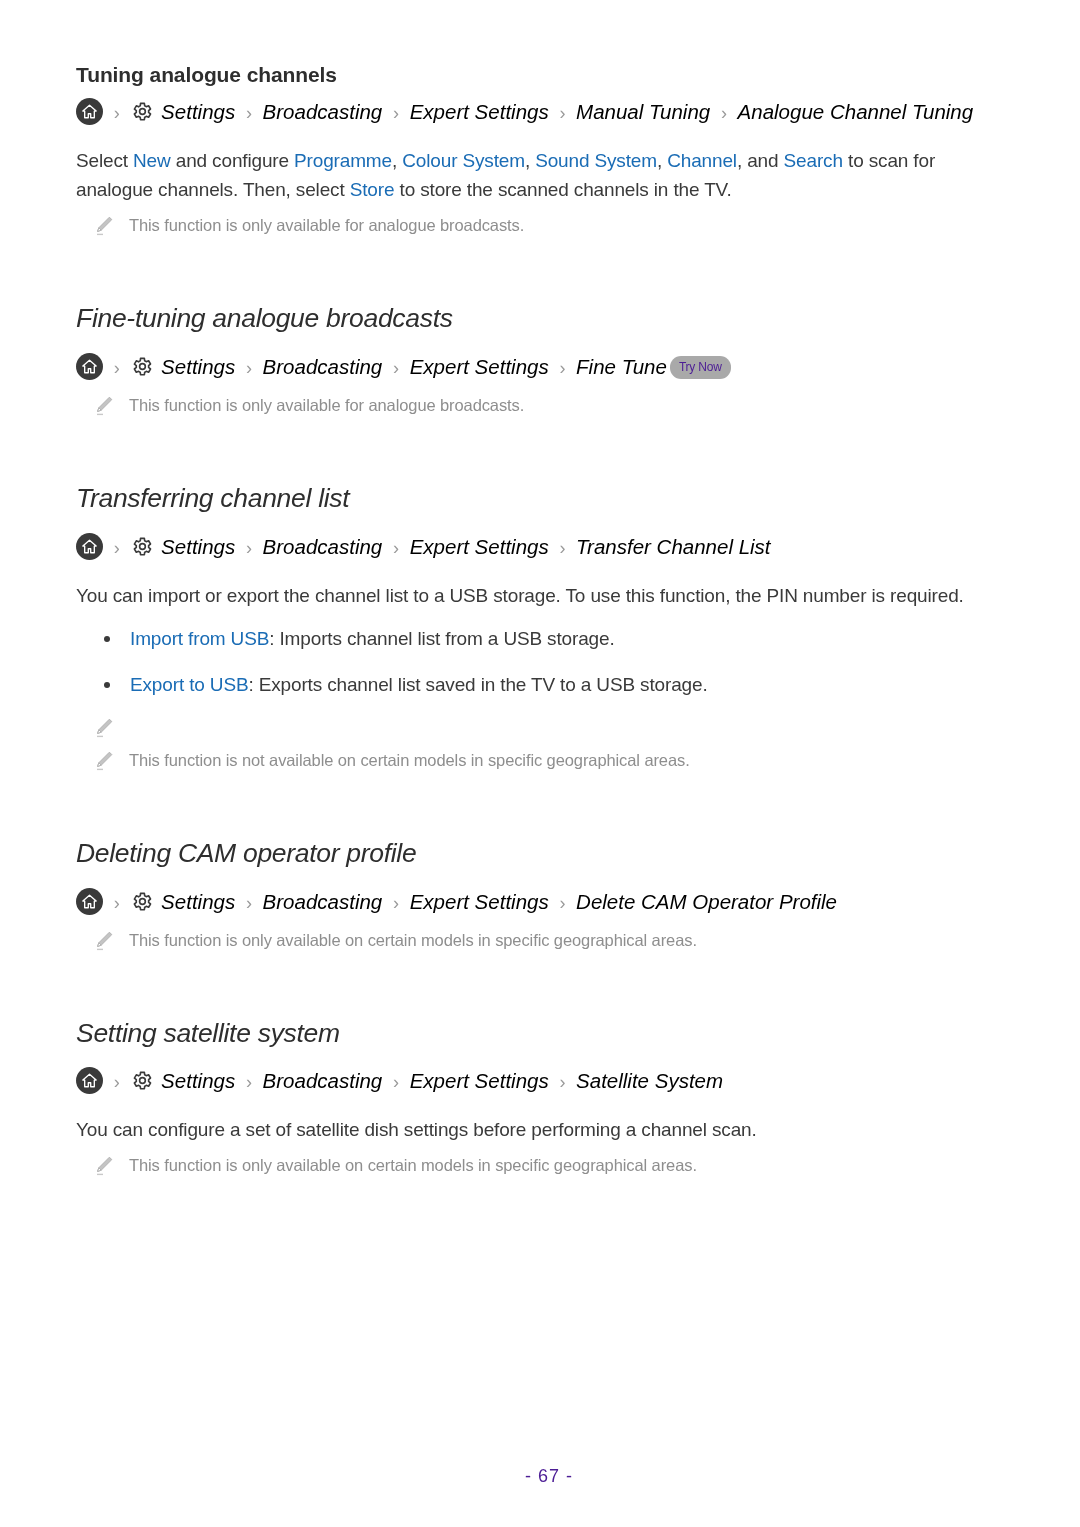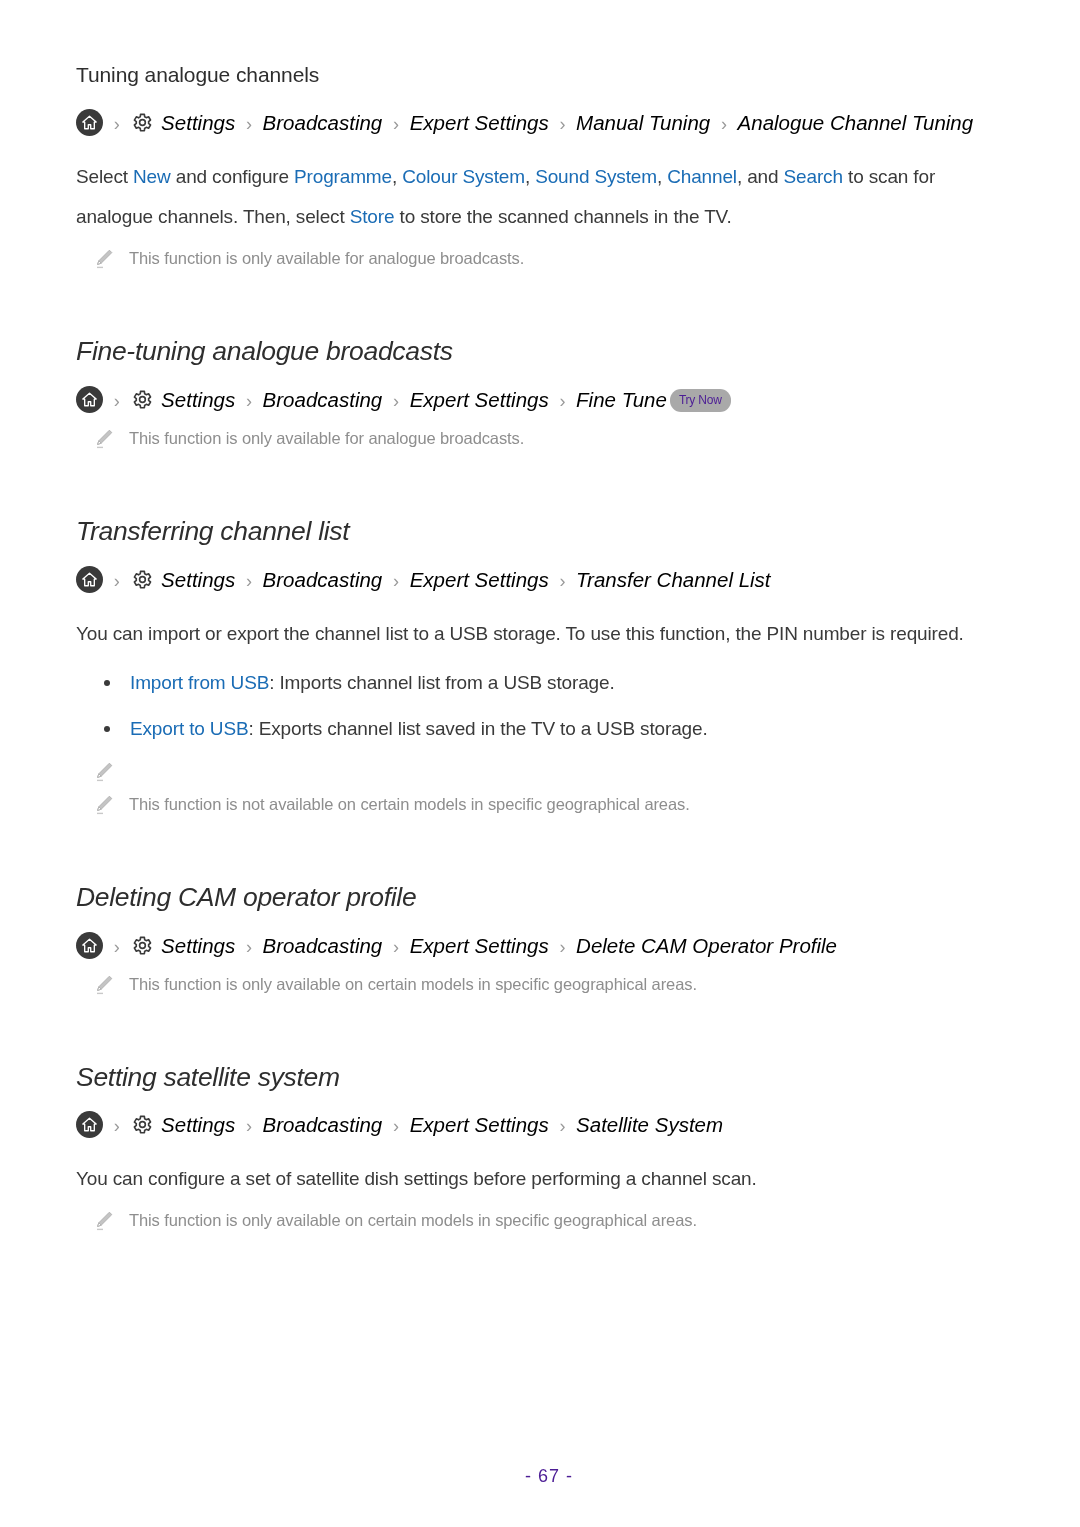--- a/index.html
+++ b/index.html
@@ -19,23 +19,23 @@
     position: relative;
     width: 1080px;
     height: 1527px;
     box-sizing: border-box;
     padding: 62px 76px 0 76px;
   }
 
   
   h3.sub-heading {
     font-size: 21px;
-    font-weight: 400;
+    font-weight: 700;
     color: #2e2e2e;
-    margin: 0 0 20px 0;
+    margin: 0 0 9px 0;
     letter-spacing: -0.1px;
     line-height: 1.2;
   }
   h2.section-heading {
     font-size: 26.5px;
     font-weight: 400;
     color: #2e2e2e;
     margin: 0 0 16px 0;
     letter-spacing: -0.3px;
     line-height: 1.2;
@@ -90,21 +90,21 @@
     padding: 5px 9px 6px 9px;
     border-radius: 11px;
     vertical-align: 3px;
     margin-left: 3px;
     letter-spacing: -0.2px;
   }
 
   
   p.body {
     font-size: 19px;
-    line-height: 40px;
+    line-height: 29px;
     color: #3a3a3a;
     margin: 17px 0 8px 0;
     letter-spacing: -0.15px;
   }
   .lnk { color: #1a6cb5; }
 
   
   .note {
     display: flex;
     align-items: flex-start;

